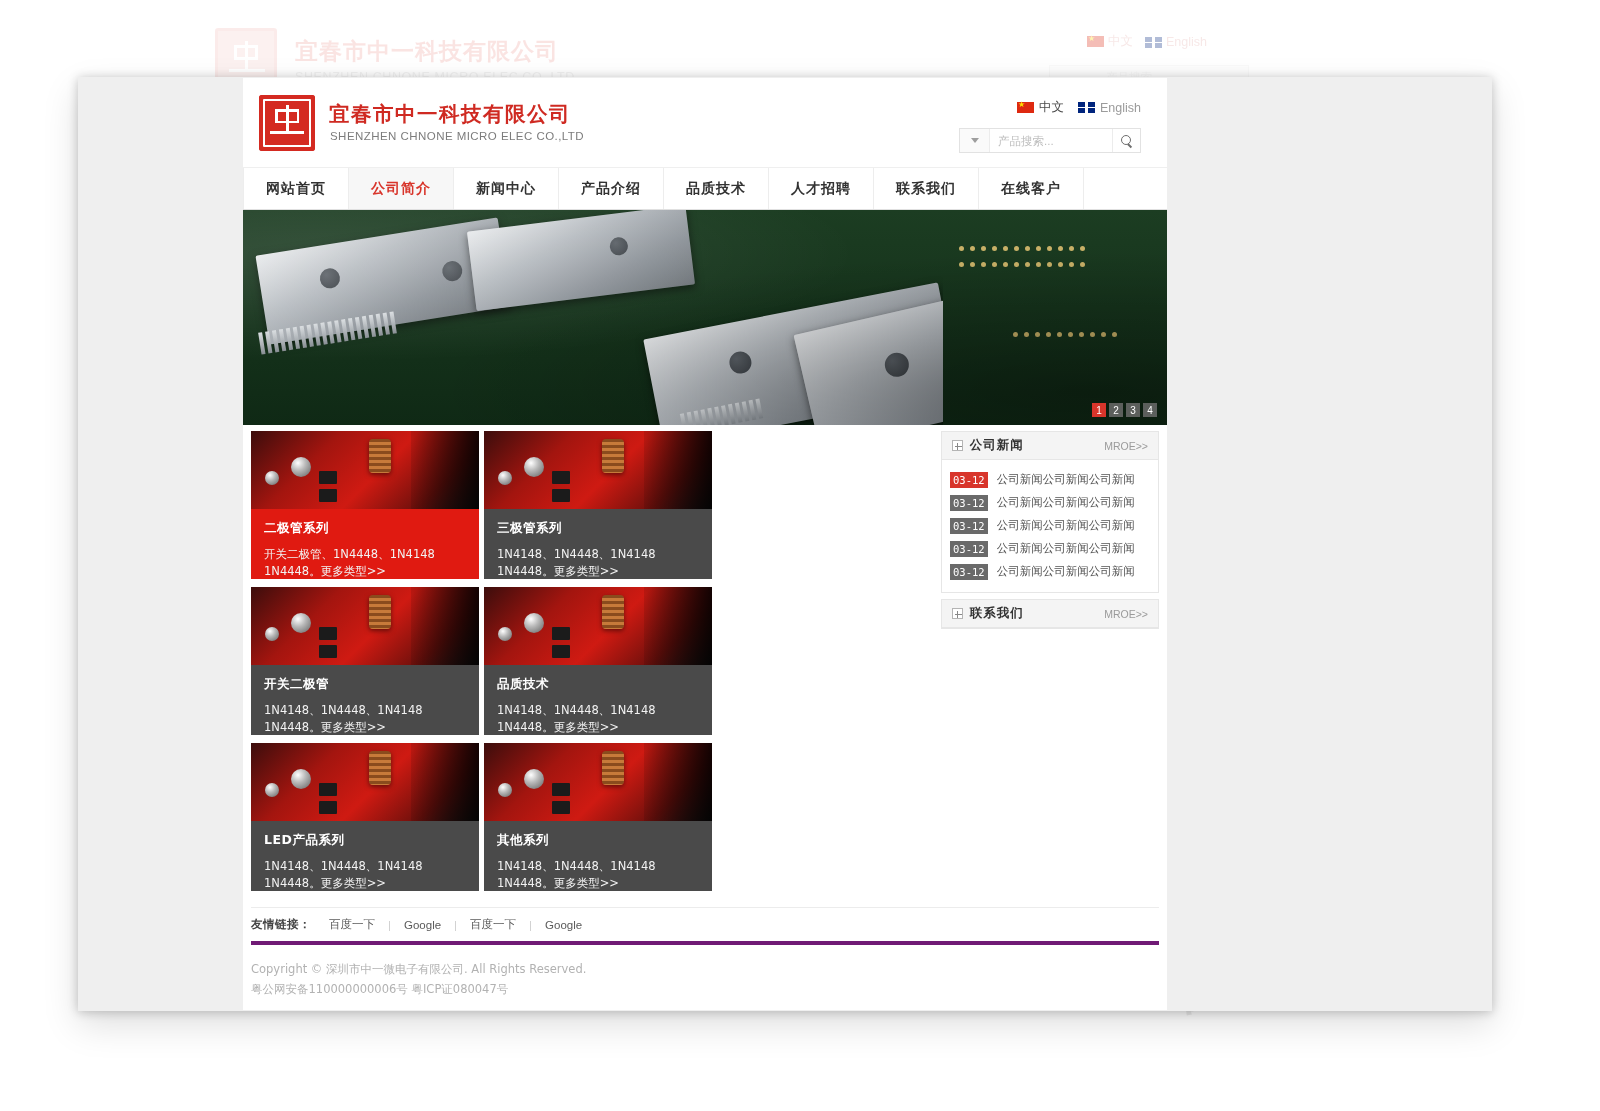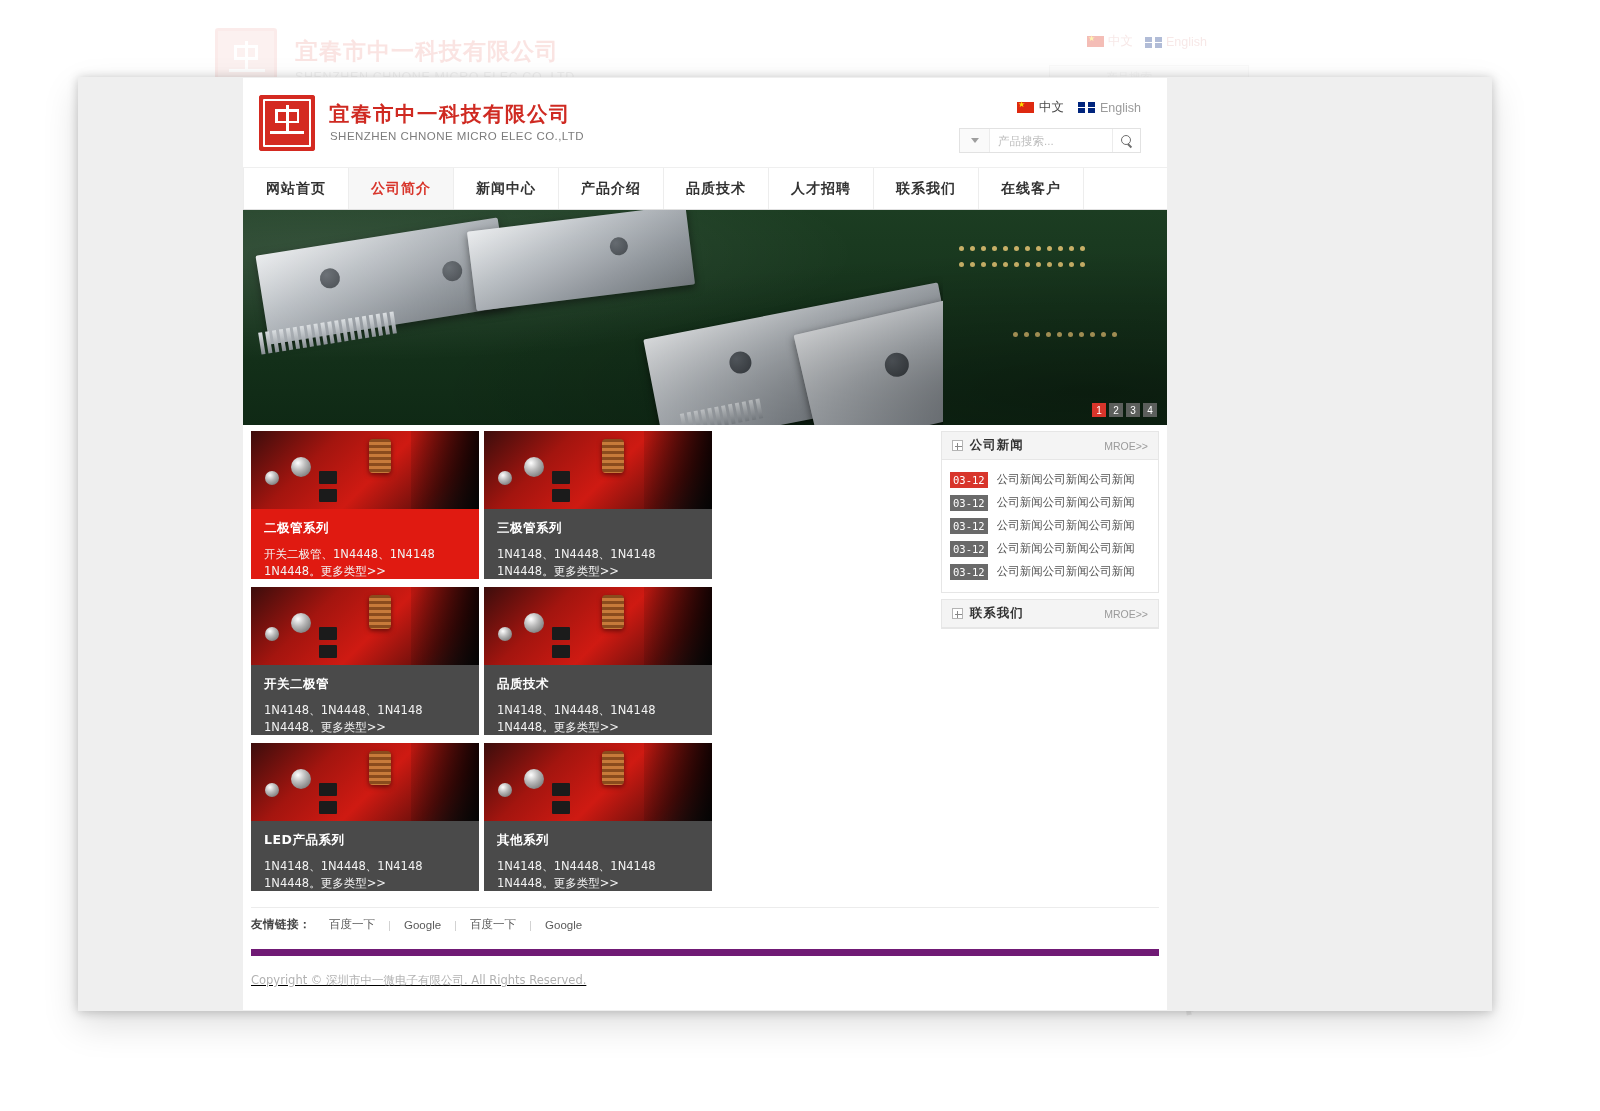--- a/index.html
+++ b/index.html
@@ -298,21 +298,21 @@
   }
   .friend-label {
     font-weight: bold; color: #444; margin-right: 18px;
     font-family: "DejaVu Sans", "Liberation Sans", sans-serif; letter-spacing: .5px;
   }
   .friend a { color: #5a5a5a; text-decoration: none; cursor: pointer; }
   .friend .sep { color: #cfcfcf; padding: 0 13px; }
 
   
   .footer {
-    margin: 8px 8px; border-top: 7px solid #701a75; padding: 14px 0 0 0; text-decoration: underline;
+    margin: 0 8px; border-top: 4px solid #701a75; padding: 14px 0 0 0;
   }
   .foot-line {
     font-size: 11.5px; color: #b2b2b2; line-height: 20px;
     font-family: "DejaVu Sans", "Liberation Sans", sans-serif;
   }
 </style>
 </head>
 <body>
 
 <div id="stage">
@@ -680,16 +680,17 @@
       <span class="sep">|</span>
       <a>Google</a>
       <span class="sep">|</span>
       <a>百度一下</a>
       <span class="sep">|</span>
       <a>Google</a>
     </div>
 
     <div class="footer">
       <div class="foot-line">Copyright © 深圳市中一微电子有限公司. All Rights Reserved.</div>
+      <div class="foot-line">粤公网安备110000000006号 粤ICP证080047号</div>
     </div>
 
   </div>
 </div>
 
 </body></html>

